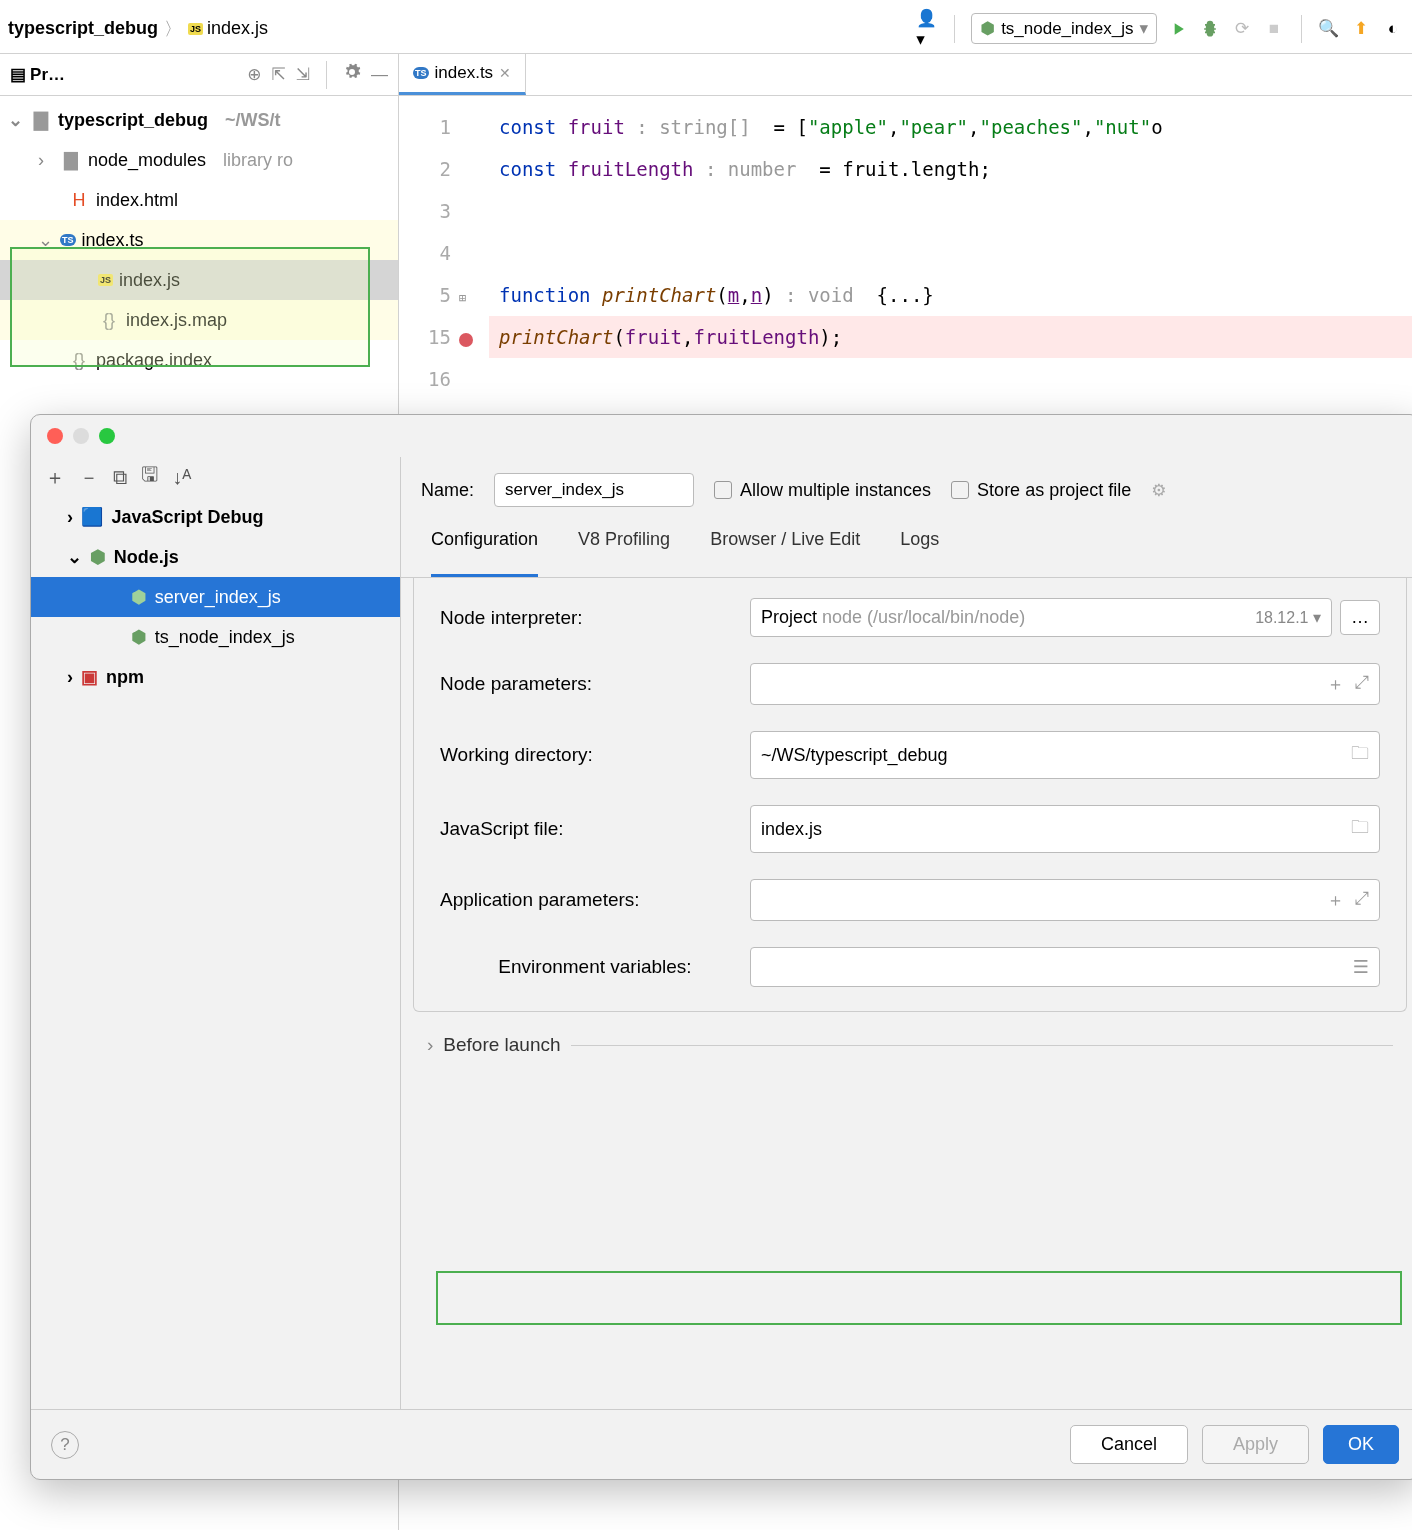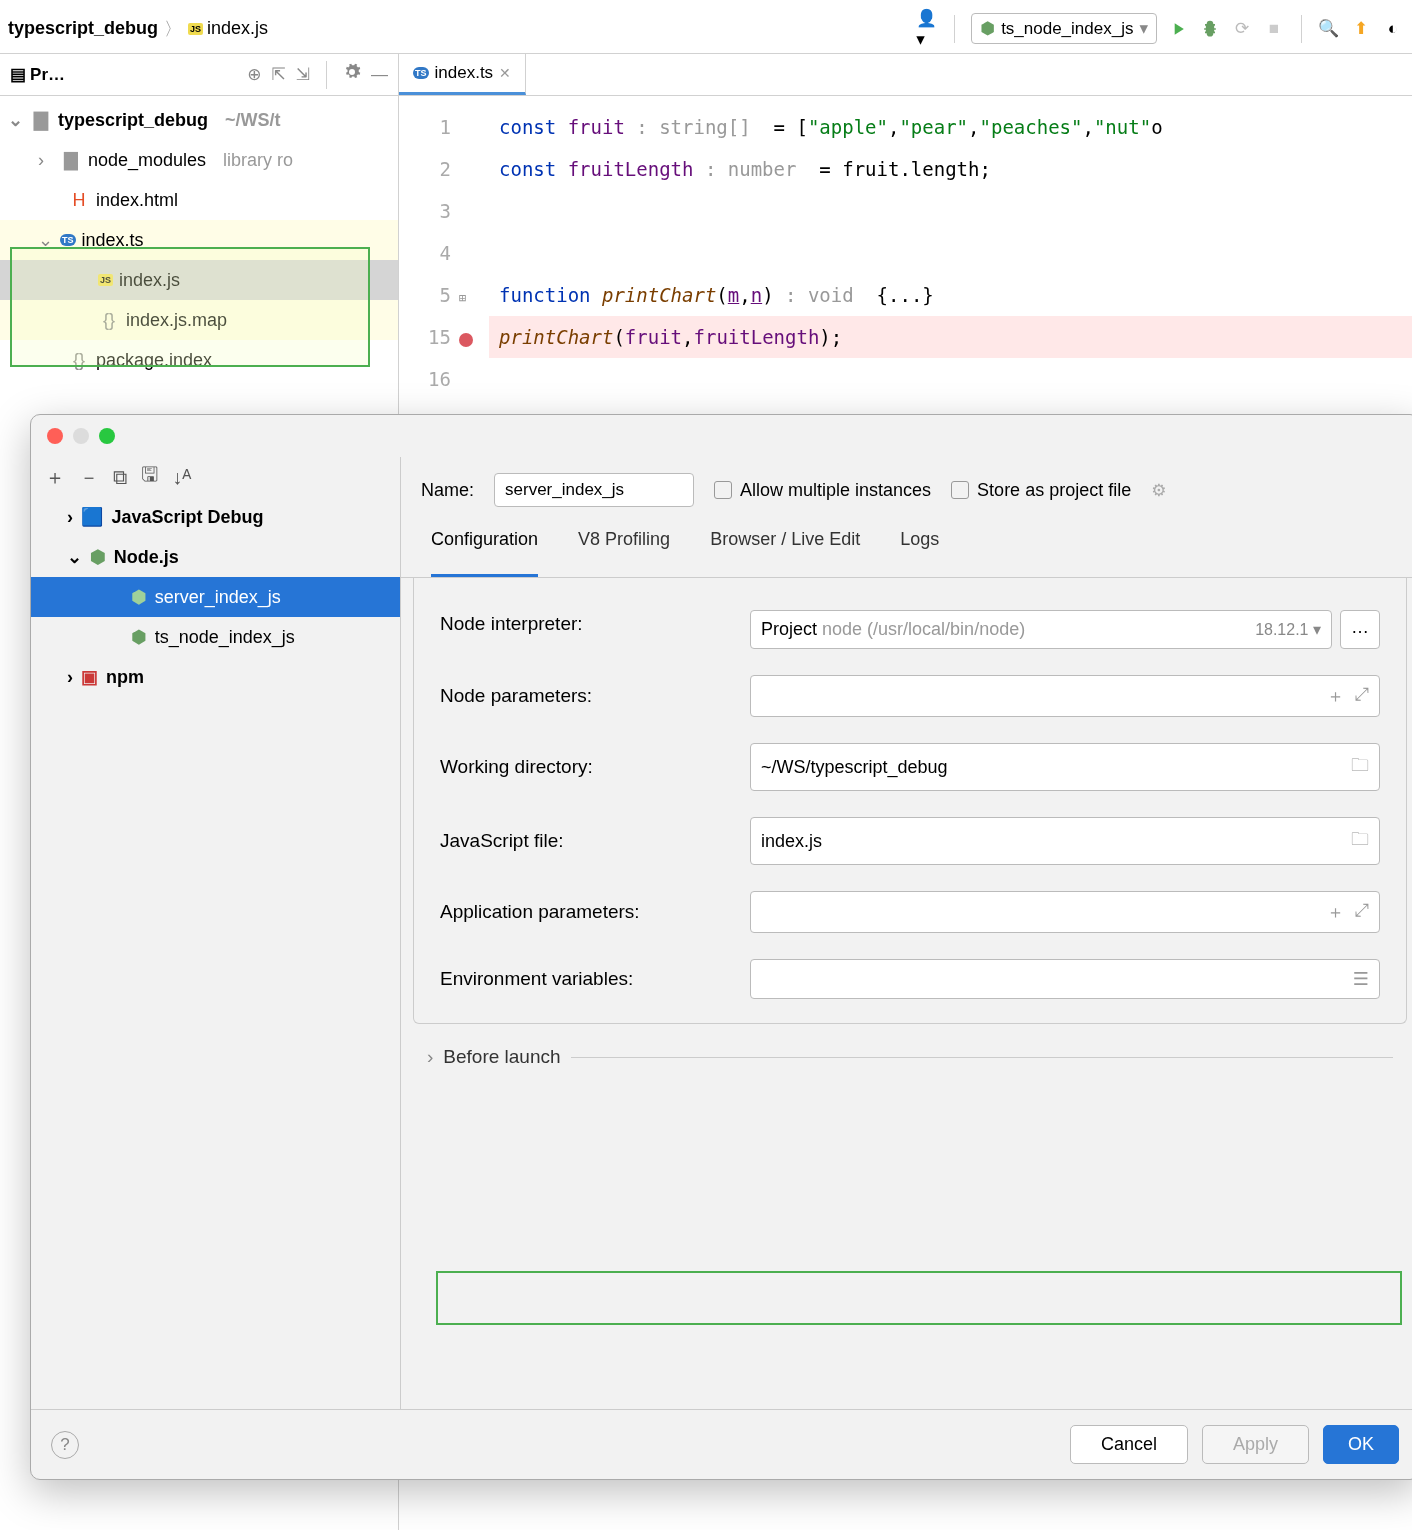--- a/index.html
+++ b/index.html
@@ -74,21 +74,21 @@
 .chk .box { width: 18px; height: 18px; border: 1px solid #999; border-radius: 3px; }
 .dlg-tabs { display: flex; gap: 40px; padding: 12px 30px 0; border-bottom: 1px solid #ccc; font-size: 18px; }
 .dlg-tab { padding-bottom: 24px; cursor: pointer; color: #333; }
 .dlg-tab.active { border-bottom: 3px solid #2675d6; color: #000; }
 .form-area { padding: 20px 26px; border: 1px solid #ccc; margin: 0 12px 12px 12px; border-top: none; background: #f2f2f2; border-bottom-left-radius: 6px; border-bottom-right-radius: 6px;}
 .form-row { display: flex; align-items: center; margin-bottom: 26px; }
 .form-row label { width: 310px; font-size: 19px; }
 .form-row .field { flex: 1; }
 .text-field { width: 100%; border: 1px solid #bbb; border-radius: 4px; padding: 8px 10px; font-size: 18px; background: #fff; display: flex; align-items: center; gap: 8px; }
 .text-field .end-icons { margin-left: auto; display:flex; gap:10px; color:#999; }
-.node-select { display: flex; gap: 8px; margin-top: 12px; }
+.node-select { display: flex; align-items: center; gap: 8px; }
 .node-select .sel { border: 1px solid #bbb; border-radius: 4px; padding: 8px 10px; background: #fff; flex:1; display:flex; align-items:center; font-size:18px;}
 .node-select .sel .muted { color: #999; }
 .node-select .sel .ver { margin-left:auto; color:#888; font-size:16px;}
 .node-select .more { border: 1px solid #bbb; border-radius: 4px; padding: 6px 10px; background: #fff; font-size:18px;}
 .hl-row { position: absolute; border: 2px solid #4caf50; pointer-events:none; }
 .hl-js { left: 405px; top: 856px; width: 966px; height: 54px; }
 .before-launch { display: flex; align-items: center; gap: 10px; padding: 10px 26px; font-size: 19px; color:#333;}
 .before-launch .line { flex:1; height:1px; background:#ccc; }
 .dlg-footer { height: 70px; display: flex; align-items: center; padding: 0 20px; border-top: 1px solid #ccc; }
 .help-circle { width: 28px; height: 28px; border: 1px solid #aaa; border-radius: 50%; display:flex; align-items:center; justify-content:center; color:#888;}
@@ -353,21 +353,21 @@
             <div class="field">
                 <div class="text-field">
                   <span></span>
                   <span class="end-icons">
                     <span>＋</span>
                     <span>⤢</span>
                   </span>
                 </div>
               </div>
           </div>
-          <div class="form-row" style="margin-bottom:4px;">
+          <div class="form-row" style="margin-bottom:4px;text-align:center;">
             <label>Environment variables:</label>
             <div class="field">
                 <div class="text-field">
                   <span></span>
                   <span class="end-icons">
                     <span>☰</span>
                   </span>
                 </div>
               </div>
           </div>

